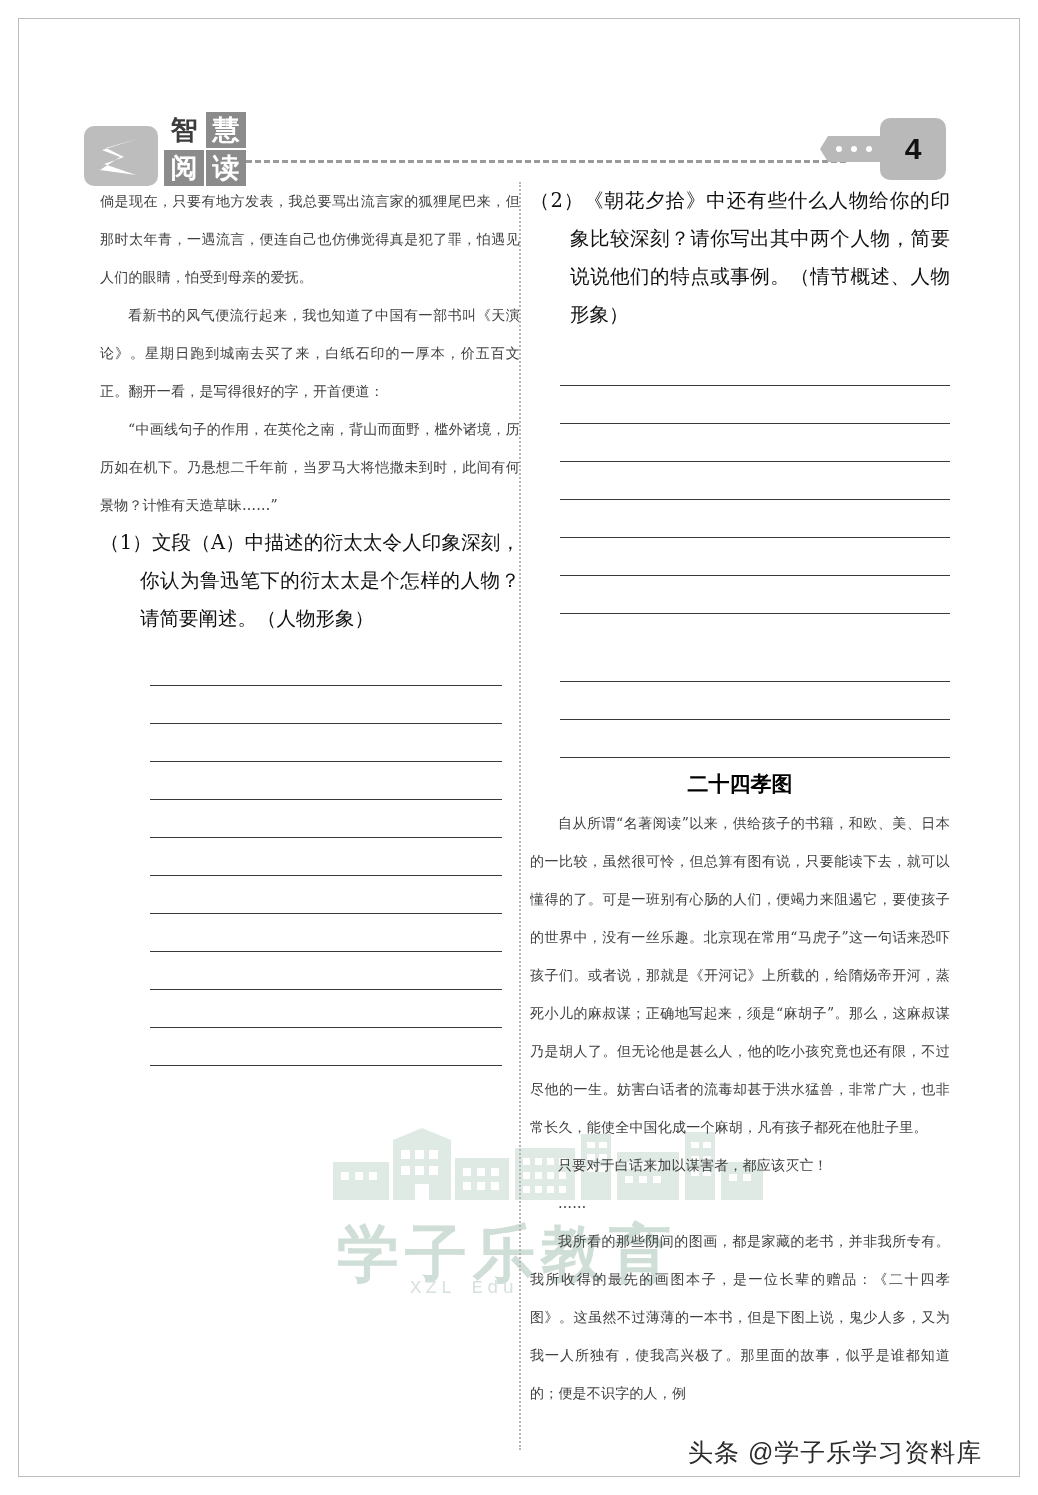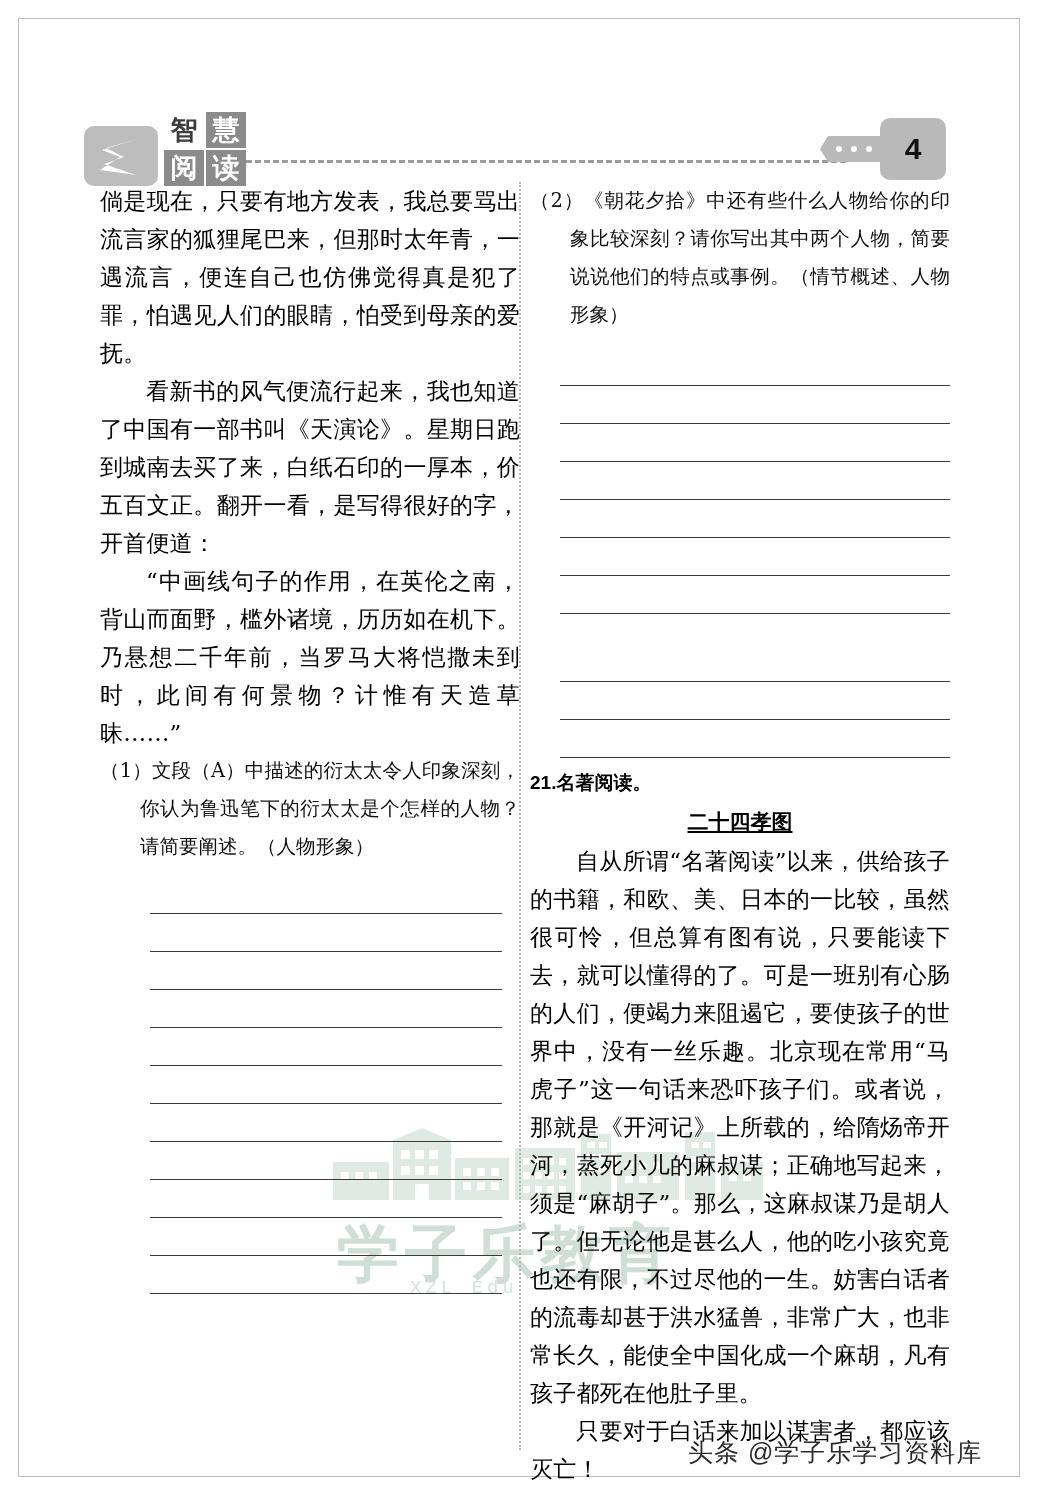--- a/index.html
+++ b/index.html
@@ -163,23 +163,23 @@
     top: 182px;
     width: 420px;
     z-index: 3;
   }
   .col-left  { left: 100px; }
   .col-right { left: 530px; }
 
   
   .para {
     font-family: "DejaVu Serif", "Liberation Serif", serif;
-    font-size: 23px;
+    font-size: 14px;
     line-height: 38px;
-    color: #000000;
+    color: #404040;
     text-align: justify;
     text-justify: inter-ideograph;
     letter-spacing: 0.2px;
     margin: 0;
   }
   .para.indent { text-indent: 2em; }
   .para .ul { text-decoration: underline; text-underline-offset: 5px; }
 
   .q {
     font-family: "DejaVu Serif", "Liberation Serif", serif;
@@ -202,21 +202,20 @@
     margin: 0;
   }
   .passage-title {
     font-family: "Liberation Sans", sans-serif;
     font-size: 21px;
     font-weight: bold;
     color: #000000;
     text-align: center;
     line-height: 40px;
     margin: 0;
-    text-decoration: underline;
   }
 
   
   .lines { margin: 0; padding: 0; }
   .lines .line {
     height: 38px;
     border-bottom: 1.4px solid #3a3a3a;
     box-sizing: border-box;
   }
   .lines.indent-left { margin-left: 50px; width: 352px; }
@@ -396,21 +395,20 @@
     <div class="spacer-10"></div>
 
     <div class="lines indent-right">
       <div class="line"></div>
       <div class="line"></div>
       <div class="line"></div>
     </div>
 
     <div class="spacer-6"></div>
 
-    <p class="qnum-big"><span>21.</span><span>名著阅读。</span></p>
 
     <p class="passage-title">二十四孝图</p>
 
     <p class="para indent">自从所谓“名著阅读”以来，供给孩子的书籍，和欧、美、日本的一比较，虽然很可怜，但总算有图有说，只要能读下去，就可以懂得的了。可是一班别有心肠的人们，便竭力来阻遏它，要使孩子的世界中，没有一丝乐趣。北京现在常用“马虎子”这一句话来恐吓孩子们。或者说，那就是《开河记》上所载的，给隋炀帝开河，蒸死小儿的麻叔谋；正确地写起来，须是“麻胡子”。那么，这麻叔谋乃是胡人了。但无论他是甚么人，他的吃小孩究竟也还有限，不过尽他的一生。妨害白话者的流毒却甚于洪水猛兽，非常广大，也非常长久，能使全中国化成一个麻胡，凡有孩子都死在他肚子里。</p>
 
     <p class="para indent">只要对于白话来加以谋害者，都应该灭亡！</p>
 
     <p class="para indent">……</p>
 
     <p class="para indent">我所看的那些阴间的图画，都是家藏的老书，并非我所专有。我所收得的最先的画图本子，是一位长辈的赠品：《二十四孝图》。这虽然不过薄薄的一本书，但是下图上说，鬼少人多，又为我一人所独有，使我高兴极了。那里面的故事，似乎是谁都知道的；便是不识字的人，例</p>

